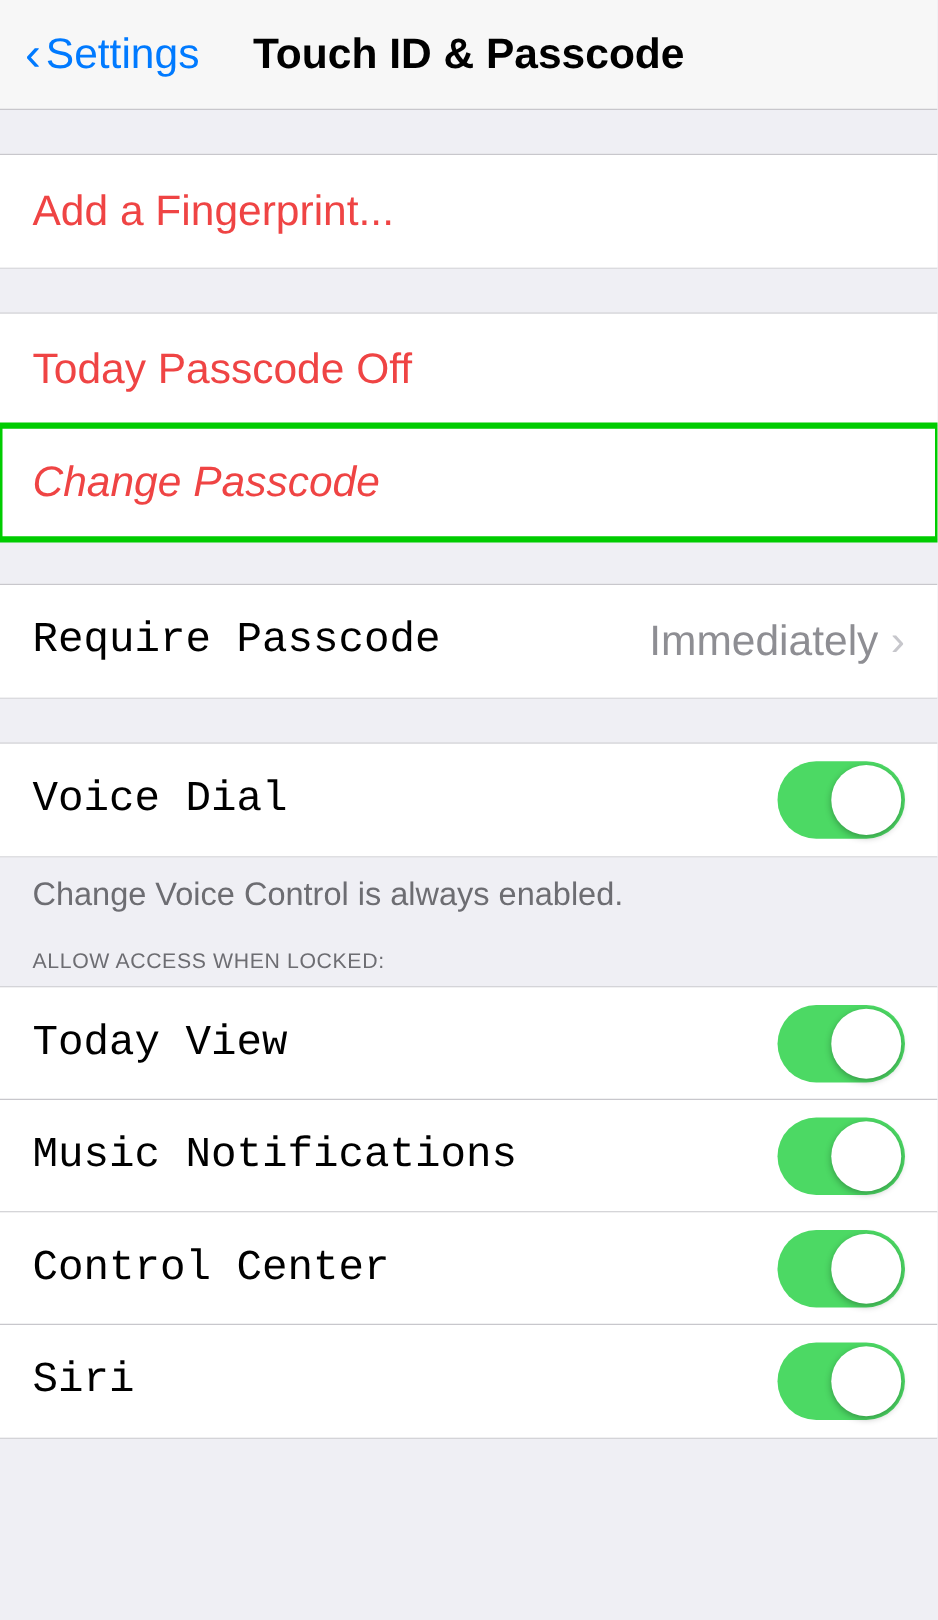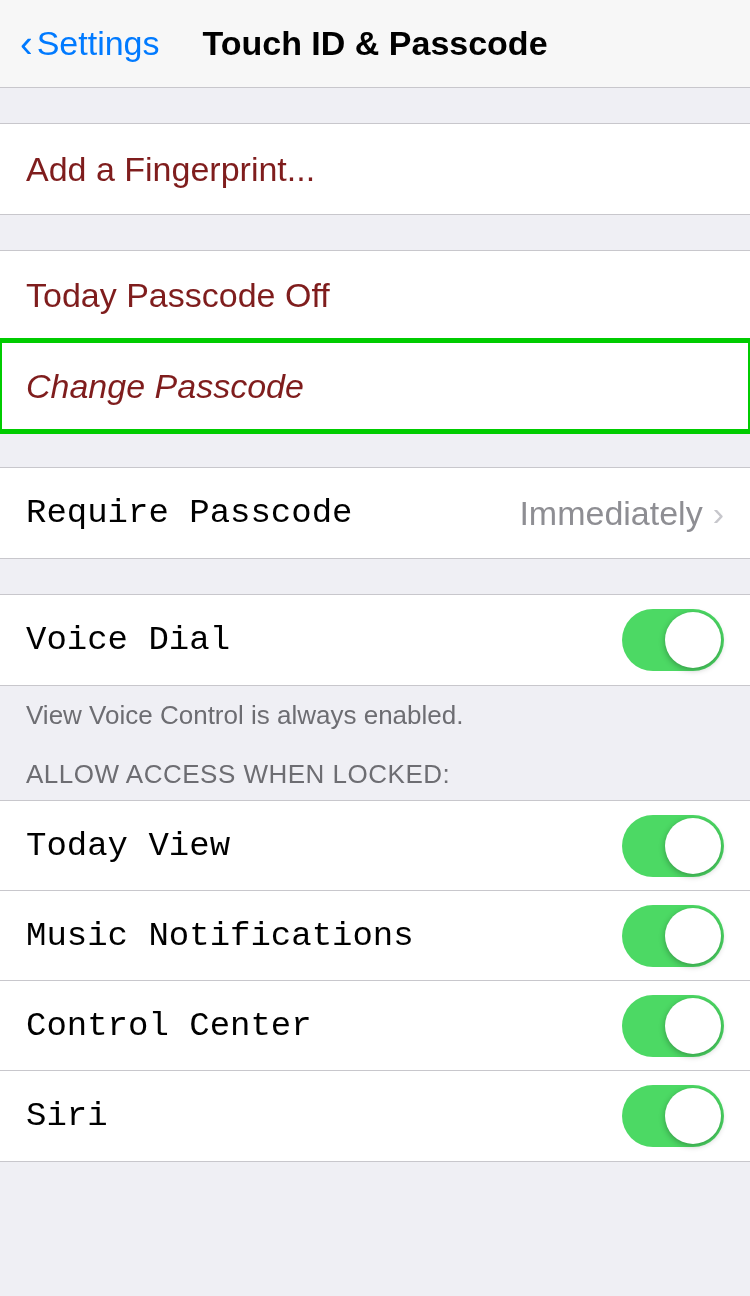--- a/index.html
+++ b/index.html
@@ -76,21 +76,21 @@
       border-bottom: 1px solid #c8c7cc;
       position: relative;
     }
 
     .list-item:last-child {
       border-bottom: none;
     }
 
     .list-item-text {
       font-size: 34px;
-      color: #7f1d1d;
+      color: #ef4444;
     }
 
     .list-item-text.dark {
       color: #000;
       font-family: Liberation Mono, monospace;
     }
 
     .list-item-value {
       display: flex;
       align-items: flex-start;
@@ -122,21 +122,21 @@
       background-color: #fff;
       position: absolute;
       top: 3px;
       right: 3px;
       box-shadow: 0 2px 6px rgba(0,0,0,0.3);
     }
 
     
     .section-label {
       padding: 14px 26px 10px;
-      font-size: 26px;
+      font-size: 17px;
       color: #6d6d72;
       text-transform: uppercase;
       letter-spacing: 0.5px;
       background-color: #efeff4;
     }
 
     
     .section-note {
       padding: 14px 26px;
       font-size: 26px;
@@ -194,21 +194,21 @@
 
 <div class="section-spacer"></div>
 <div class="list-container">
   <div class="list-item">
     <span class="list-item-text dark">Voice Dial</span>
     <div class="toggle">
       <div class="toggle-knob"></div>
     </div>
   </div>
 </div>
-<div class="section-note">View Voice Control is always enabled.</div>
+<div class="section-note">Change Voice Control is always enabled.</div>
 
 <div class="section-label">ALLOW ACCESS WHEN LOCKED:</div>
 <div class="list-container">
   <div class="list-item">
     <span class="list-item-text dark">Today View</span>
     <div class="toggle">
       <div class="toggle-knob"></div>
     </div>
   </div>
   <div class="list-item">

